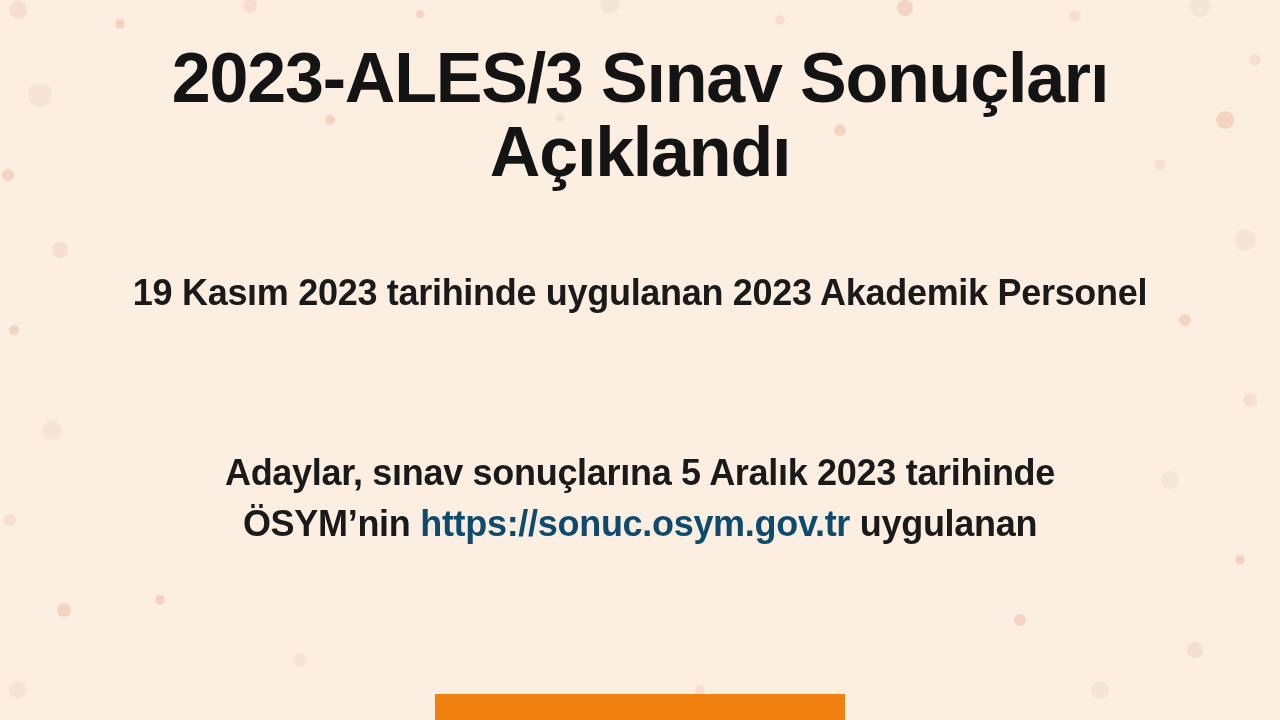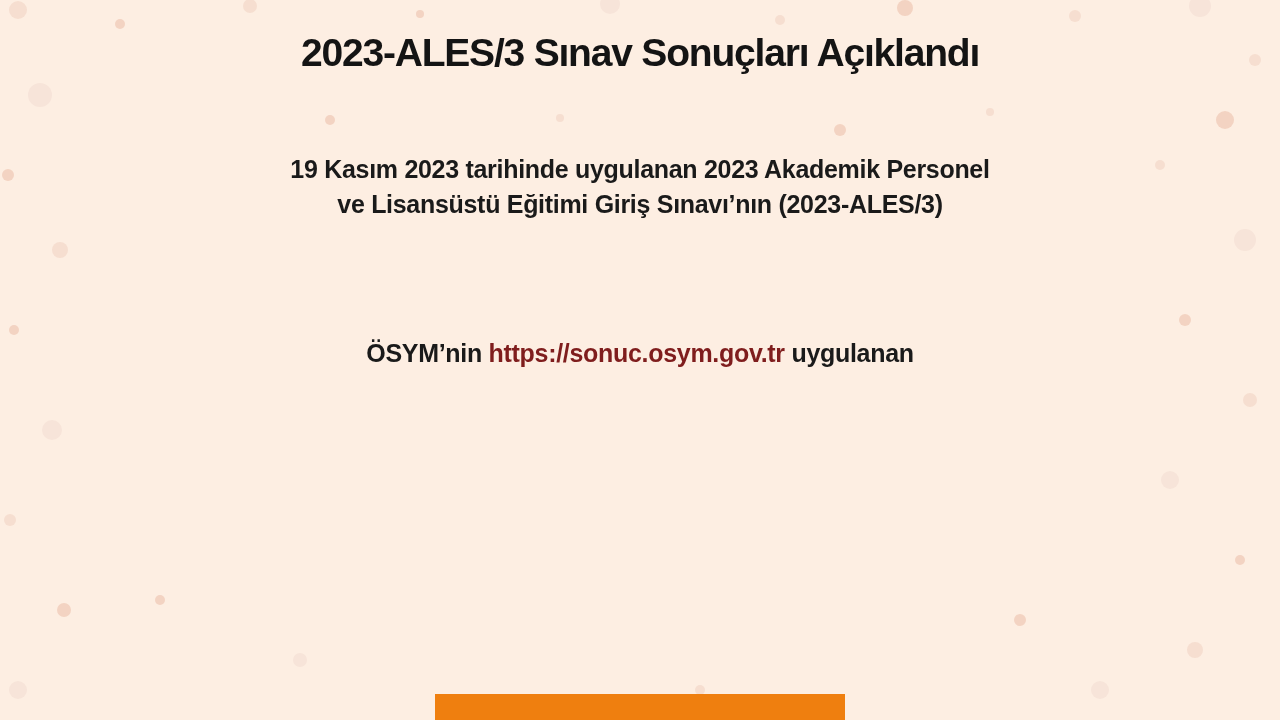--- a/index.html
+++ b/index.html
@@ -28,48 +28,48 @@
     z-index: 5;
     width: 100%;
     height: 100%;
     box-sizing: border-box;
     padding: 22px 40px 0 40px;
     text-align: center;
     color: #1b1b1b;
   }
 
   .title {
-    font-size: 39px;
+    font-size: 70px;
     line-height: 1.05;
     font-weight: 800;
     letter-spacing: -1.2px;
-    margin: 3px 0 0 0;
+    margin: 12px 0 0 0;
     padding-top: 8px;
     color: #141414;
   }
 
   .para {
-    font-size: 25px;
+    font-size: 36px;
     line-height: 1.42;
     font-weight: 700;
     letter-spacing: -0.3px;
     color: #1a1a1a;
     margin: 0;
   }
 
   .para-1 {
     margin-top: 78px;
   }
 
   .para-2 {
     margin-top: 78px;
   }
 
   .link {
-    color: #7f1d1d;
+    color: #0c4a6e;
     text-decoration: none;
     font-weight: 700;
   }
 
   
   .bottom-bar {
     position: absolute;
     left: 50%;
     transform: translateX(-50%);
     bottom: 0;
@@ -119,23 +119,23 @@
     <div class="dot" style="left: 1091px; top: 681px; width: 18px; height: 18px; background: rgb(247, 228, 217);"></div>
     <div class="dot" style="left: 695px; top: 685px; width: 10px; height: 10px; background: rgb(246, 222, 208);"></div>
   </div>
 
 <div class="poster">
 
   <h1 class="title">2023-ALES/3 Sınav Sonuçları Açıklandı</h1>
 
   <p class="para para-1">
     <span>19 Kasım 2023 tarihinde uygulanan 2023 Akademik Personel</span><br>
-    <span>ve Lisansüstü Eğitimi Giriş Sınavı’nın (2023-ALES/3)</span><br>
+    <br>
   </p>
 
   <p class="para para-2">
-    <br>
+    <span>Adaylar, sınav sonuçlarına 5 Aralık 2023 tarihinde</span><br>
     <span>ÖSYM’nin </span><a class="link" href="#">https://sonuc.osym.gov.tr</a><span> uygulanan</span><br>
   </p>
 
 </div>
 
 <div class="bottom-bar"></div>
 
 </body></html>

